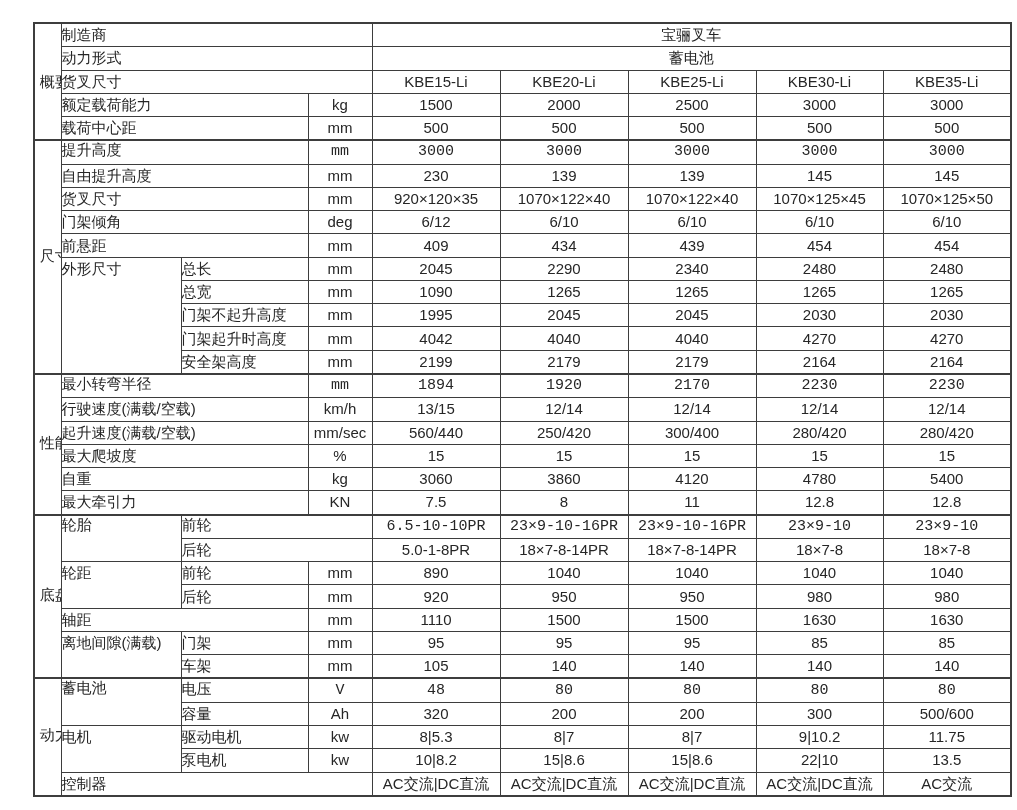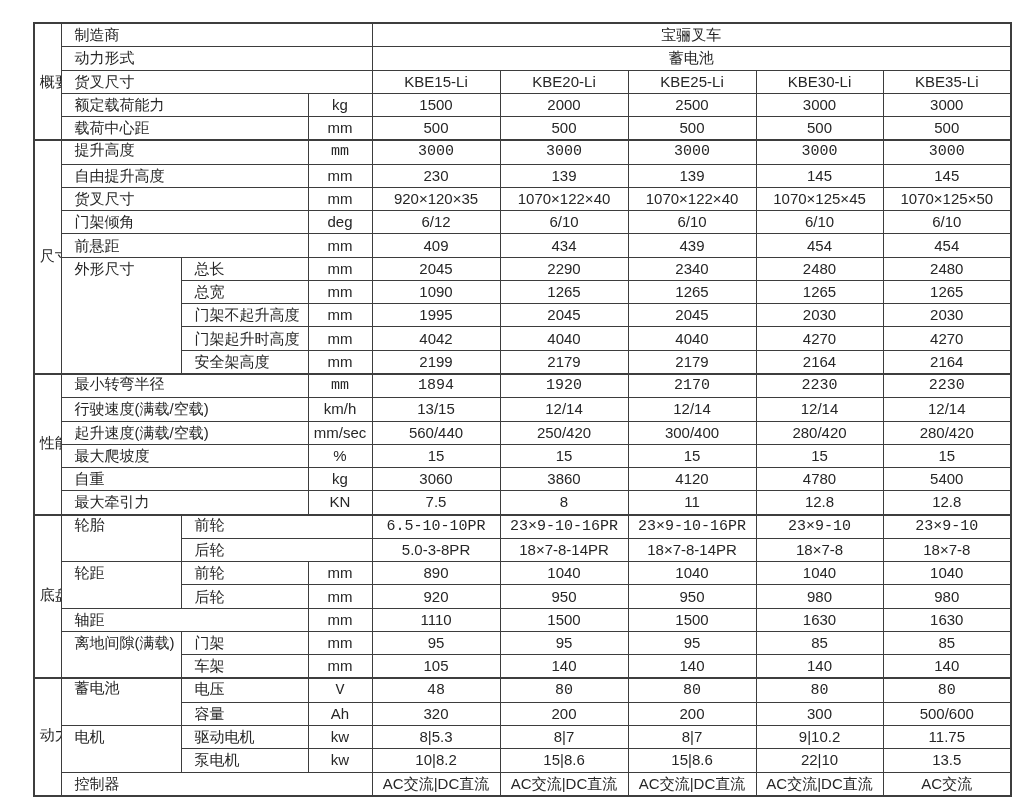--- a/index.html
+++ b/index.html
@@ -13,21 +13,21 @@
     border-collapse:collapse; table-layout:fixed; width:977px;
     border:2px solid #3d3d3d;
   }
   td {
     border:1px solid #3d3d3d;
     height:22.28px; padding:0;
     font-size:15px; line-height:22px;
     overflow:hidden; white-space:nowrap;
     background:#ffffff;
   }
-  td.l, td.s { text-align:left; padding-left:13px; }
+  td.l, td.s { text-align:left; padding-left:0; }
   td.u, td.v { text-align:center; }
   td.c { text-align:center; vertical-align:middle; }
   td.c div {
     width:16px; margin:0 auto;
     word-break:break-all; line-height:23.28px; font-size:15px;
   }
   tr.sec td { border-top-width:2px;font-family:Liberation Mono, monospace; }
 </style>
 </head>
 <body>
@@ -245,21 +245,21 @@
     <td class="l" rowspan="2" style="vertical-align:top">轮胎</td>
     <td class="s" colspan="2">前轮</td>
     <td class="v">6.5-10-10PR</td>
     <td class="v">23×9-10-16PR</td>
     <td class="v">23×9-10-16PR</td>
     <td class="v">23×9-10</td>
     <td class="v">23×9-10</td>
   </tr>
   <tr>
     <td class="s" colspan="2">后轮</td>
-    <td class="v">5.0-3-8PR</td>
+    <td class="v">5.0-1-8PR</td>
     <td class="v">18×7-8-14PR</td>
     <td class="v">18×7-8-14PR</td>
     <td class="v">18×7-8</td>
     <td class="v">18×7-8</td>
   </tr>
   <tr>
     <td class="l" rowspan="2" style="vertical-align:top">轮距</td>
     <td class="s">前轮</td>
     <td class="u">mm</td>
     <td class="v">890</td>

